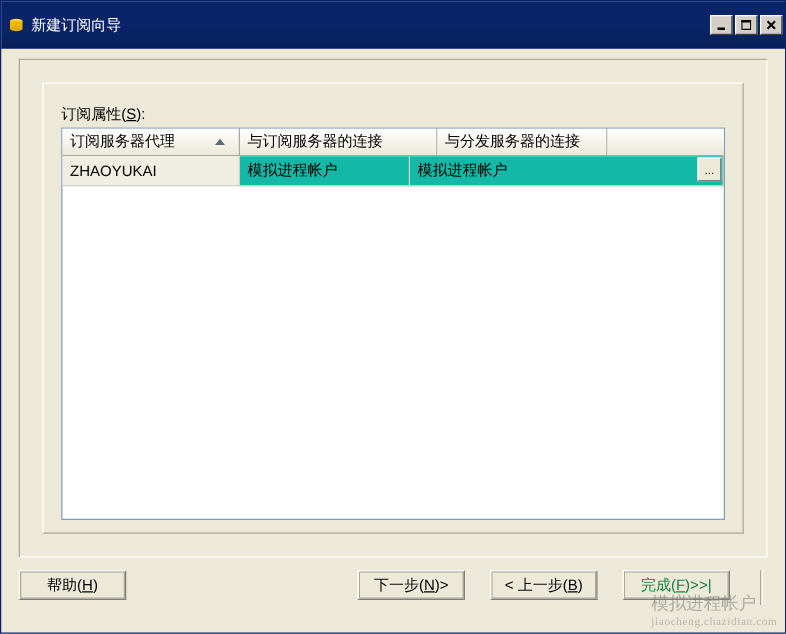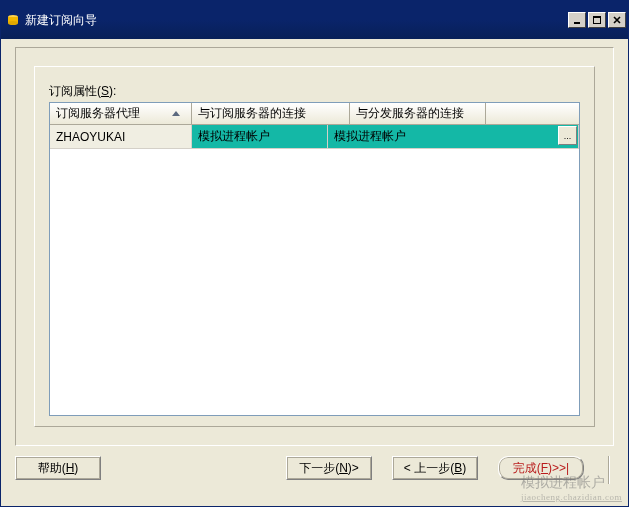--- a/index.html
+++ b/index.html
@@ -208,38 +208,38 @@
     border-right: 1px solid #7f7f7f;
     border-bottom: 1px solid #7f7f7f;
     box-shadow: 0 0 0 1px #aca899 inset;
     font-size: 12px;
     padding: 0 10px;
     display: inline-flex;
     align-items: center;
     justify-content: center;
     cursor: default;
   }
-  .btn.disabled { color: #b91c1c; border-radius: 10px; }
+  .btn.disabled { color: #15803d; }
   .spacer { flex: 1; }
   .vsep {
     width: 2px; height: 28px;
     border-left: 1px solid #aca899;
     border-right: 1px solid #fff;
     margin: 0 4px;
   }
   .underhot { text-decoration: underline; }
   .watermark {
     position: absolute;
     right: 6px; bottom: 4px;
     font-size: 14px;
     color: rgba(120,120,120,.55);
     font-family: SimSun, serif;
     pointer-events: none;
   }
-  .watermark small { display: block; font-size: 9px; letter-spacing: .5px; color: rgba(120,120,120,.45); text-decoration: underline;}
+  .watermark small { display: block; font-size: 9px; letter-spacing: .5px; color: rgba(120,120,120,.45);}
   .acc { display:inline-block; }
 </style>
 </head>
 <body>
 
 <div class="window">
 
   <div class="titlebar">
     <span class="titlebar-icon">
       <svg width="14" height="14" viewBox="0 0 14 14">

